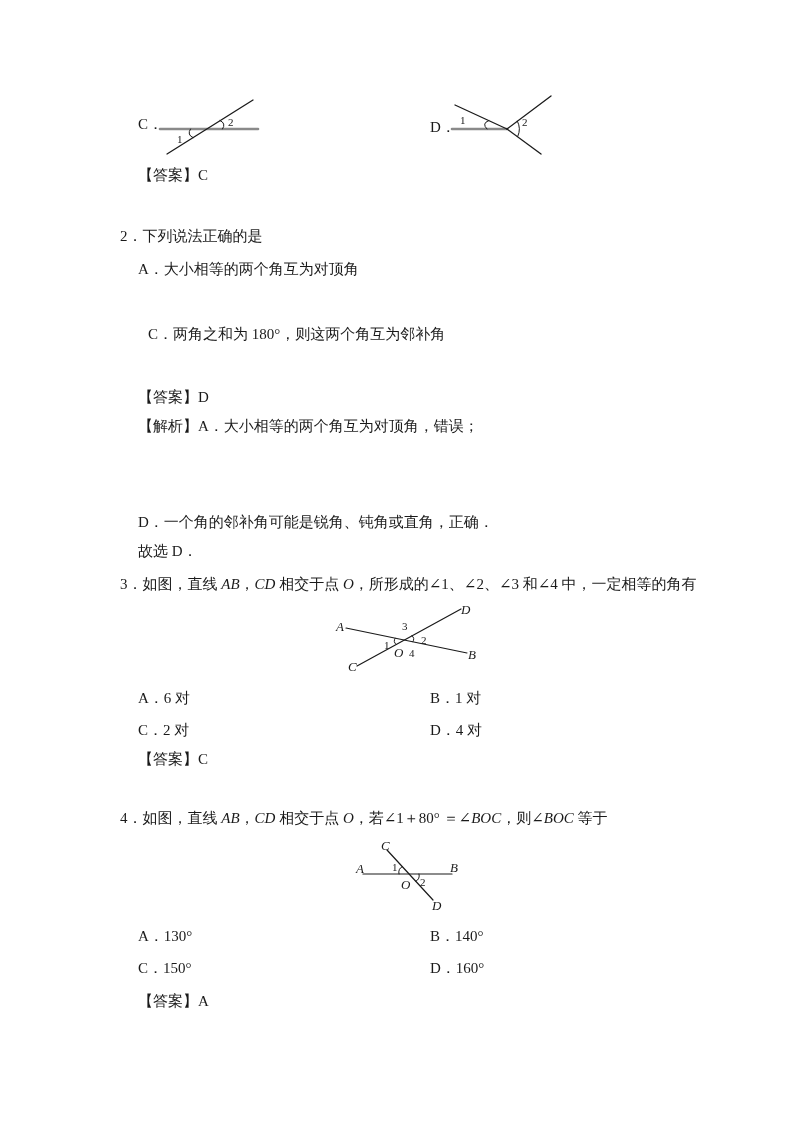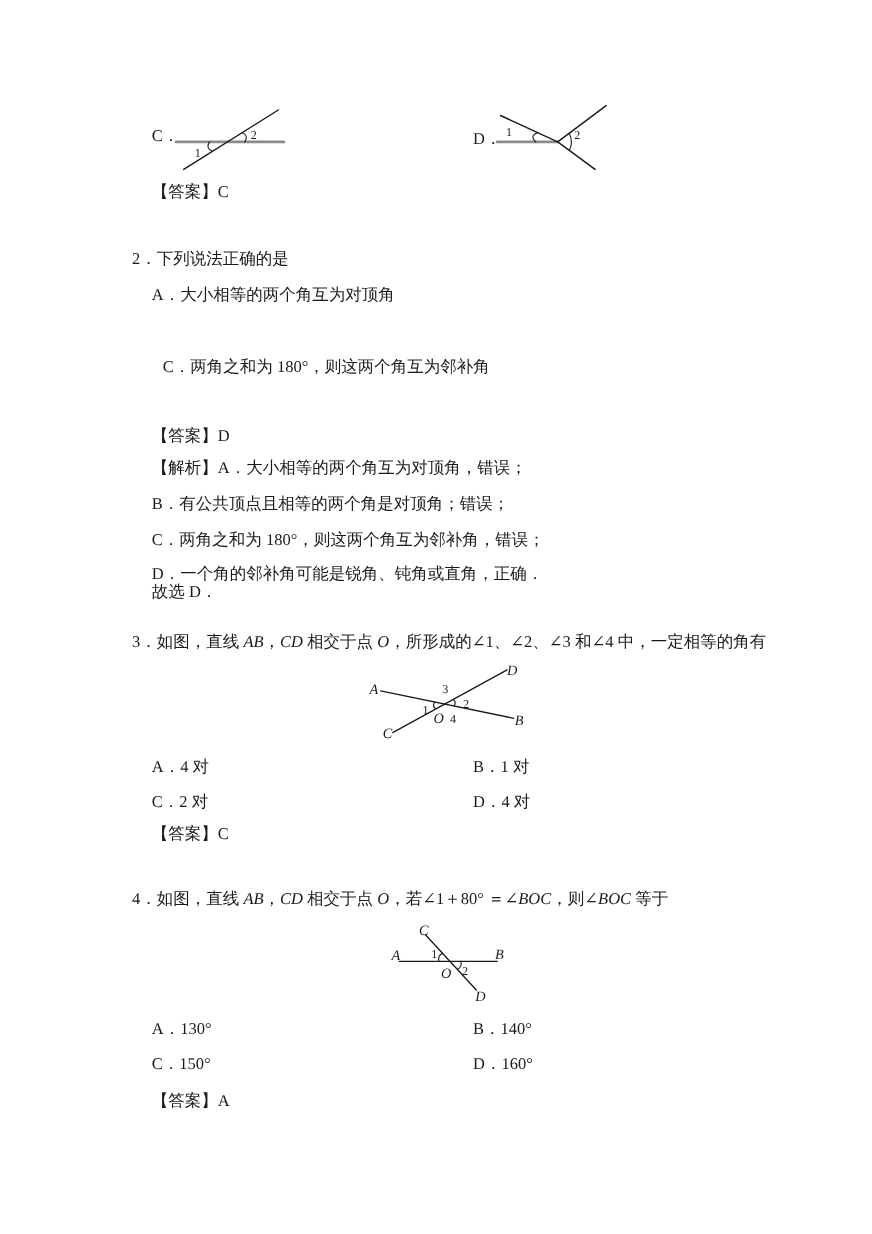--- a/index.html
+++ b/index.html
@@ -55,42 +55,40 @@
     <text class="num" x="74" y="38">2</text>
   </svg>
 
   <div class="line" style="left:138px; top:166px;">【答案】C</div>
 
   <div class="line" style="left:120px; top:227px;">2．下列说法正确的是</div>
   <div class="line" style="left:138px; top:260px;">A．大小相等的两个角互为对顶角</div>
   <div class="line" style="left:148px; top:325px;">C．两角之和为 180°，则这两个角互为邻补角</div>
   <div class="line" style="left:138px; top:388px;">【答案】D</div>
   <div class="line" style="left:138px; top:417px;">【解析】A．大小相等的两个角互为对顶角，错误；</div>
-  <div class="line" style="left:138px; top:450px;">B．有公共顶点且相等的两个角是对顶角；错误；</div>
-  <div class="line" style="left:138px; top:482px;">C．两角之和为 180°，则这两个角互为邻补角，错误；</div>
   <div class="line" style="left:138px; top:513px;text-align:right;">D．一个角的邻补角可能是锐角、钝角或直角，正确．</div>
-  <div class="line" style="left:138px; top:530px;">故选 D．</div>
+  <div class="line" style="left:138px; top:542px;">故选 D．</div>
 
   <div class="line" style="left:120px; top:575px;"><span>3．如图，直线 </span><span class="it">AB</span><span>，</span><span class="it">CD</span><span> 相交于点 </span><span class="it">O</span><span>，所形成的∠1、∠2、∠3 和∠4 中，一定相等的角有</span></div>
   <svg class="fig" style="left:330px; top:600px;" width="155" height="95" viewBox="0 0 155 95">
     <line x1="16" y1="28" x2="137" y2="53" stroke="#1a1a1a" stroke-width="1.2"></line>
     <line x1="27" y1="66" x2="131" y2="9" stroke="#1a1a1a" stroke-width="1.2"></line>
     <path d="M 65.2 38.2 Q 62.7 41.75 66.1 44.4" fill="none" stroke="#1a1a1a" stroke-width="1"></path>
     <path d="M 81.9 35.7 Q 85.3 38.3 82.8 41.8" fill="none" stroke="#1a1a1a" stroke-width="1"></path>
     <text class="lbl" x="6" y="31">A</text>
     <text class="lbl" x="131" y="14">D</text>
     <text class="lbl" x="18" y="71">C</text>
     <text class="lbl" x="138" y="59">B</text>
     <text class="lbl" x="64" y="57">O</text>
     <text class="num" x="72" y="30">3</text>
     <text class="num" x="54" y="49">1</text>
     <text class="num" x="91" y="44">2</text>
     <text class="num" x="79" y="57">4</text>
   </svg>
-  <div class="line" style="left:138px; top:689px;">A．4 对</div>
+  <div class="line" style="left:138px; top:689px;">A．6 对</div>
   <div class="line" style="left:430px; top:689px;">B．1 对</div>
   <div class="line" style="left:138px; top:721px;">C．2 对</div>
   <div class="line" style="left:430px; top:721px;">D．4 对</div>
   <div class="line" style="left:138px; top:750px;">【答案】C</div>
 
   <div class="line" style="left:120px; top:809px;text-align:right;"><span>4．如图，直线 </span><span class="it">AB</span><span>，</span><span class="it">CD</span><span> 相交于点 </span><span class="it">O</span><span>，若∠1＋80° ＝∠</span><span class="it">BOC</span><span>，则∠</span><span class="it">BOC</span><span> 等于</span></div>
   <svg class="fig" style="left:350px; top:836px;" width="120" height="80" viewBox="0 0 120 80">
     <line x1="13" y1="38" x2="102" y2="38" stroke="#1a1a1a" stroke-width="1.2"></line>
     <line x1="37" y1="14" x2="83" y2="64" stroke="#1a1a1a" stroke-width="1.2"></line>
     <path d="M 49 38 Q 47.7 33 52.3 30.6" fill="none" stroke="#1a1a1a" stroke-width="1"></path>

